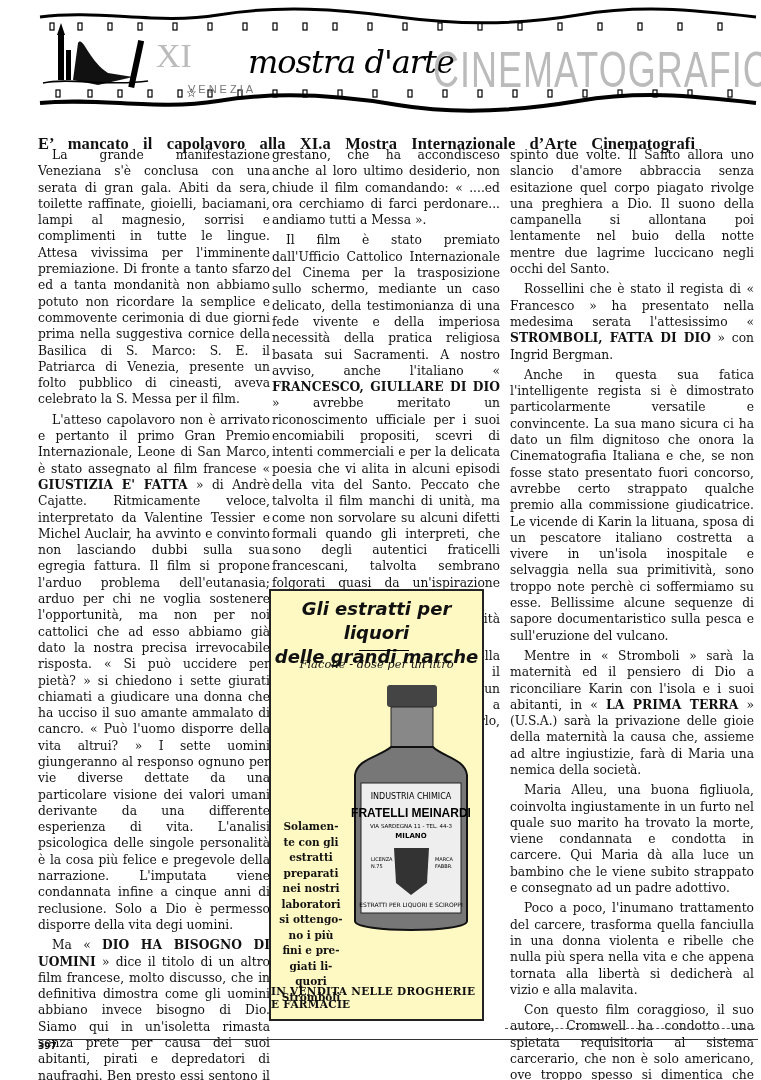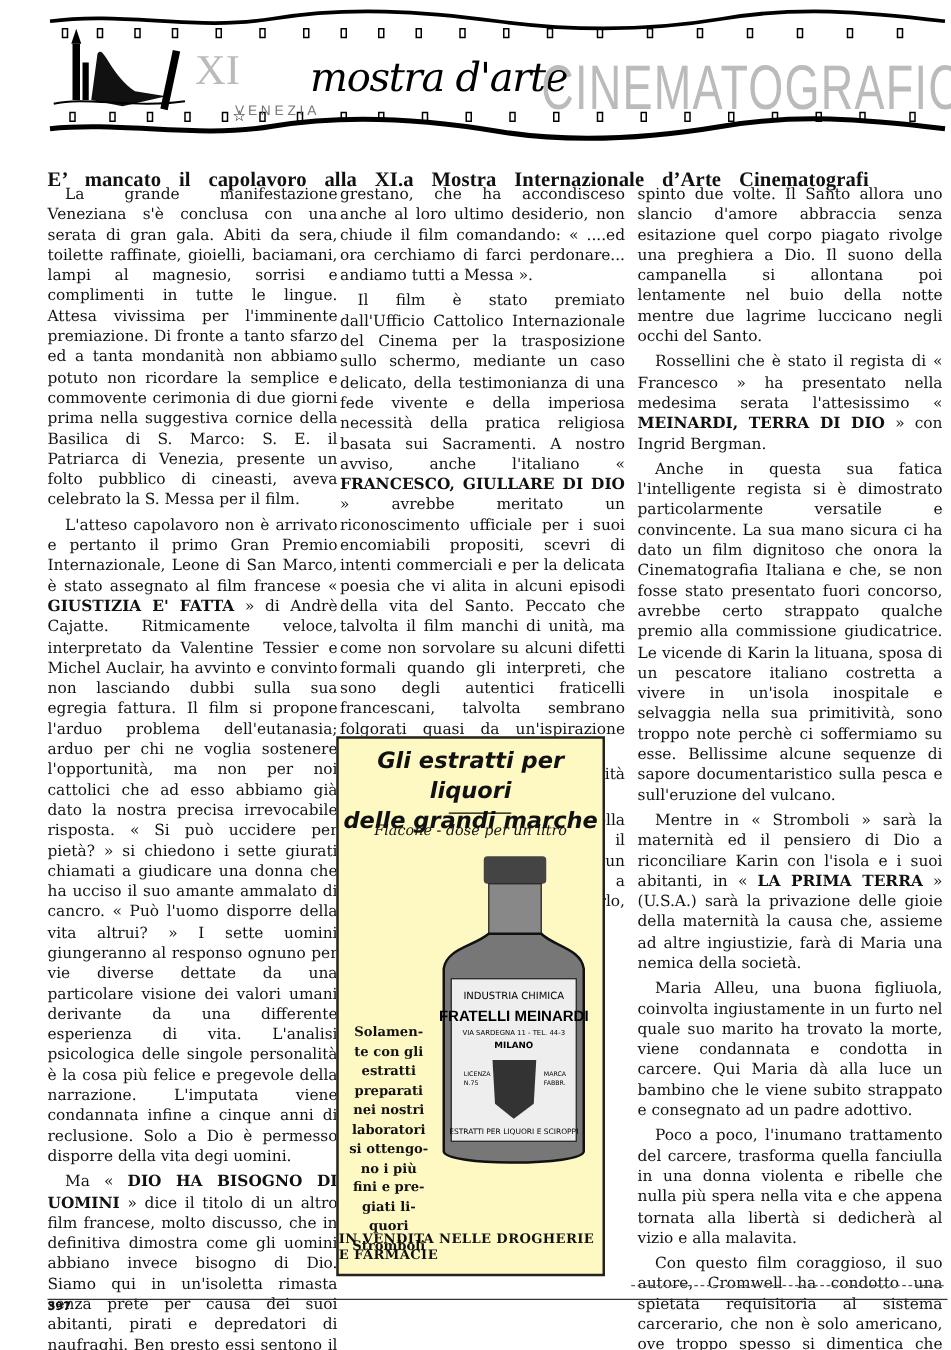--- a/index.html
+++ b/index.html
@@ -158,21 +158,21 @@
     <text x="62" y="224" text-anchor="middle" font-size="6" font-family="DejaVu Sans, sans-serif" fill="#000">ESTRATTI PER LIQUORI E SCIROPPI</text>
   </svg>
   <div class="foot">
     <div>IN VENDITA NELLE DROGHERIE</div>
     <div>E FARMACIE</div>
   </div>
 </div>
 
 <div class="col c3">
   <p class="noind">spinto due volte. Il Santo allora uno slancio d'amore abbraccia senza esitazione quel corpo piagato rivolge una preghiera a Dio. Il suono della campanella si allontana poi lentamente nel buio della notte mentre due lagrime luccicano negli occhi del Santo.</p>
-  <p><span>Rossellini che è stato il regista di « Francesco » ha presentato nella medesima serata l'attesissimo «</span> <b>MEINARDI, TERRA DI DIO</b> <span>» con Ingrid Bergman.</span></p>
+  <p><span>Rossellini che è stato il regista di « Francesco » ha presentato nella medesima serata l'attesissimo «</span> <b>STROMBOLI, FATTA DI DIO</b> <span>» con Ingrid Bergman.</span></p>
   <p>Anche in questa sua fatica l'intelligente regista si è dimostrato particolarmente versatile e convincente. La sua mano sicura ci ha dato un film dignitoso che onora la Cinematografia Italiana e che, se non fosse stato presentato fuori concorso, avrebbe certo strappato qualche premio alla commissione giudicatrice. Le vicende di Karin la lituana, sposa di un pescatore italiano costretta a vivere in un'isola inospitale e selvaggia nella sua primitività, sono troppo note perchè ci soffermiamo su esse. Bellissime alcune sequenze di sapore documentaristico sulla pesca e sull'eruzione del vulcano.</p>
   <p><span>Mentre in « Stromboli » sarà la maternità ed il pensiero di Dio a riconciliare Karin con l'isola e i suoi abitanti, in «</span> <b>LA PRIMA TERRA</b> <span>» (U.S.A.) sarà la privazione delle gioie della maternità la causa che, assieme ad altre ingiustizie, farà di Maria una nemica della società.</span></p>
   <p>Maria Alleu, una buona figliuola, coinvolta ingiustamente in un furto nel quale suo marito ha trovato la morte, viene condannata e condotta in carcere. Qui Maria dà alla luce un bambino che le viene subito strappato e consegnato ad un padre adottivo.</p>
   <p>Poco a poco, l'inumano trattamento del carcere, trasforma quella fanciulla in una donna violenta e ribelle che nulla più spera nella vita e che appena tornata alla libertà si dedicherà al vizio e alla malavita.</p>
   <p>Con questo film coraggioso, il suo autore, Cromwell ha condotto una spietata requisitoria al sistema carcerario, che non è solo americano, ove troppo spesso si dimentica che l'uomo è creatura di Dio e come tale va rispettato in ogni caso ad ogni costo. La prigione è, ancor oggi, per le detenute una scuola di pervertimento e criminalità dalla quale si esce peggiori di quando vi si entra.</p>
 
 </div>
 
 <div class="col3-rule"></div>
 <div class="footer-rule"></div>

